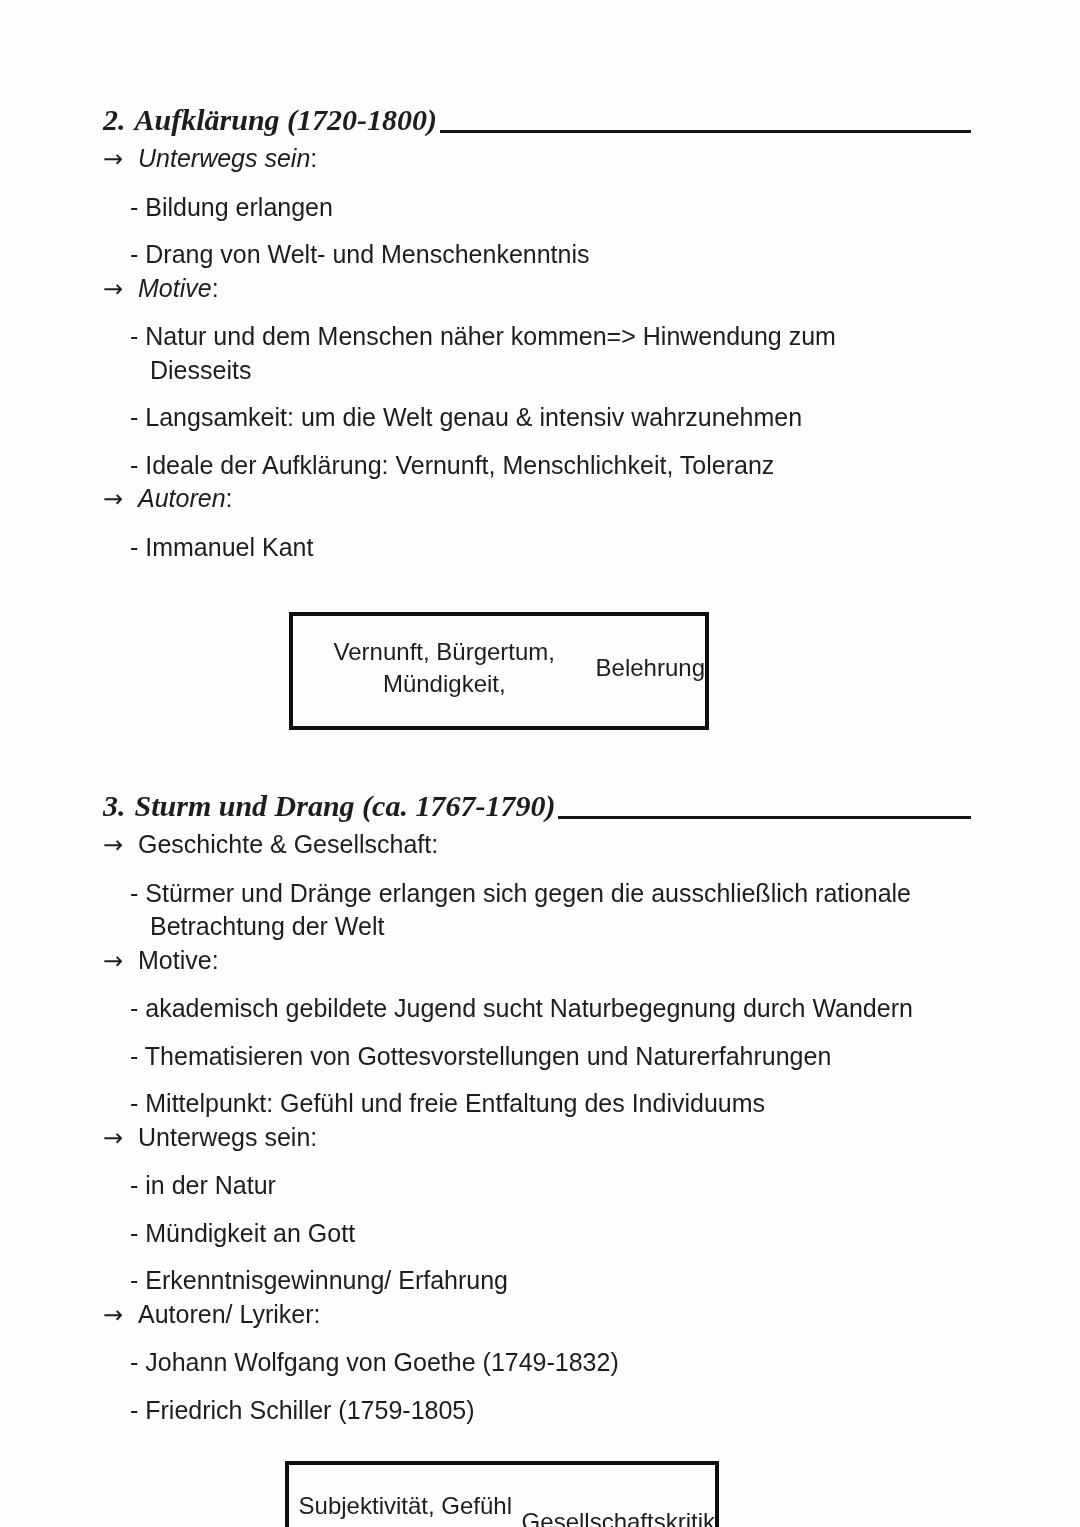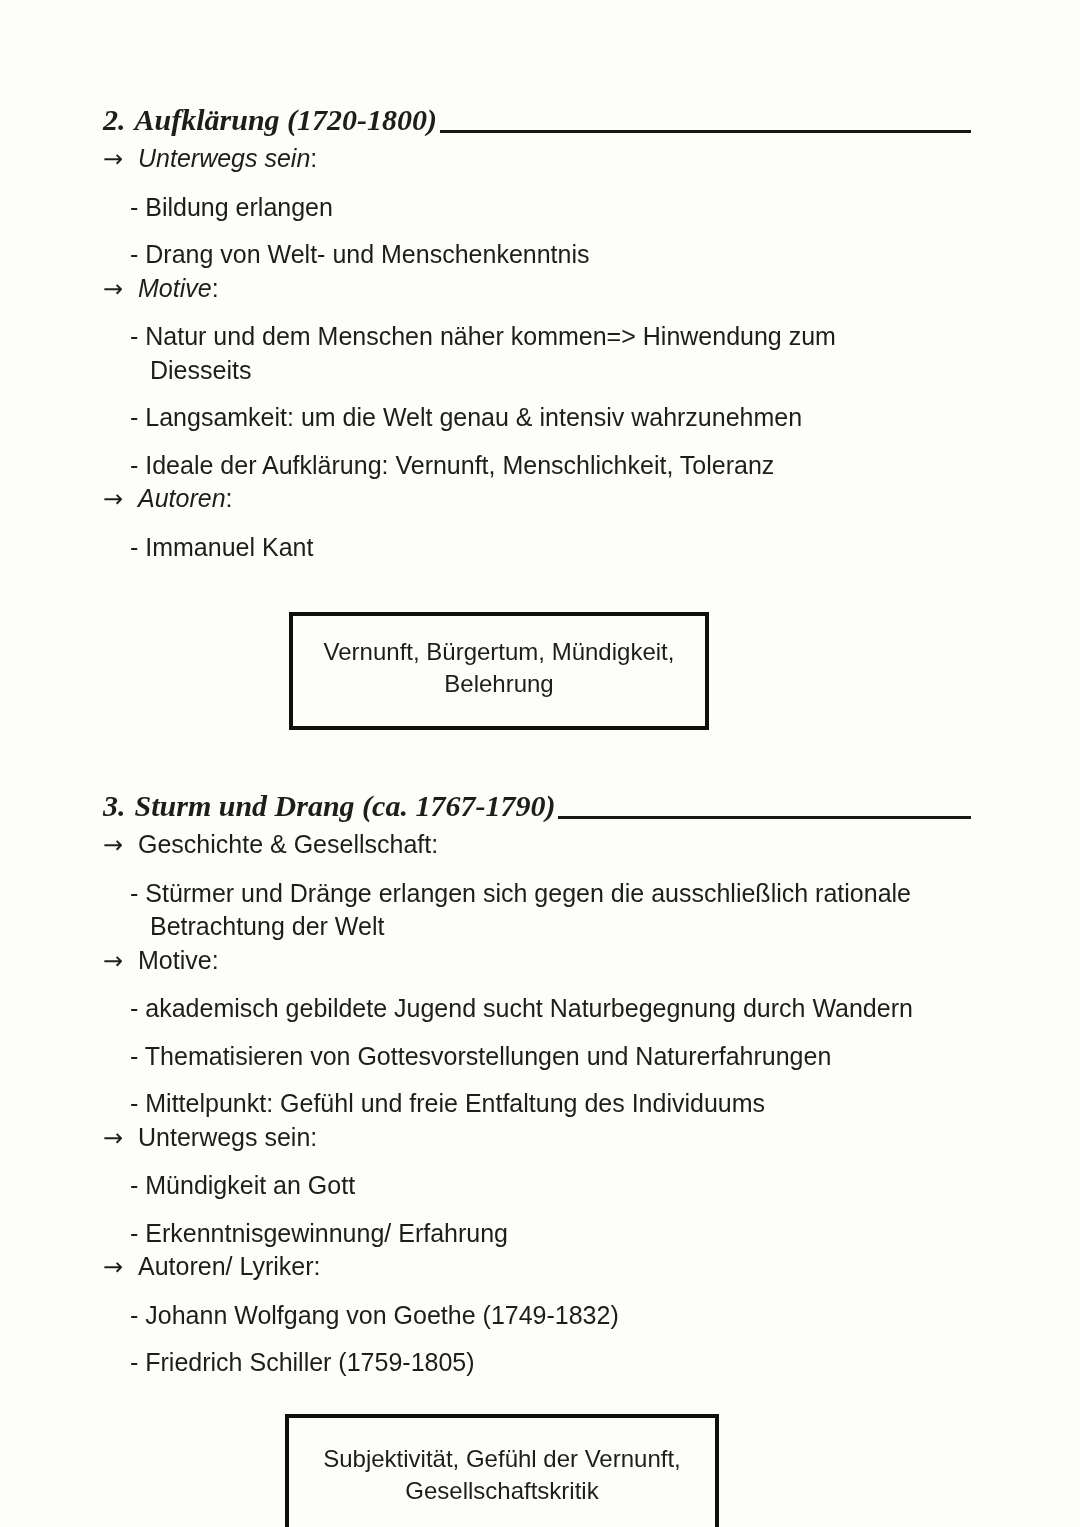--- a/index.html
+++ b/index.html
@@ -51,21 +51,21 @@
   .bold-italic .lbl { font-style: italic; }
   .colon { font-weight: 400; }
   .line.dash { padding-left: 27px; margin-top: 14px; }
   .line.cont { padding-left: 47px; }
 
   
   .keyword-box {
     box-sizing: border-box;
     border: 4px solid #0f0f0d;
     display: flex;
-    flex-direction: column;
+    flex-direction: row;
     align-items: center;
     justify-content: center;
     text-align: center;
     font-size: 24px;
     line-height: 32.5px;
   }
   .box-1 {
     width: 420px; height: 118px;
     margin: 48px 0 0 186px;
     padding-bottom: 6px;
@@ -139,20 +139,21 @@
             <span class="colon">:</span>
           </div>
           <div class="line dash">- akademisch gebildete Jugend sucht Naturbegegnung durch Wandern</div>
           <div class="line dash">- Thematisieren von Gottesvorstellungen und Naturerfahrungen</div>
           <div class="line dash">- Mittelpunkt: Gefühl und freie Entfaltung des Individuums</div>
           <div class="line arrow">
             <span class="arr">→</span>
             <span class="lbl">Unterwegs sein</span>
             <span class="colon">:</span>
           </div>
+          <div class="line dash">- in der Natur</div>
           <div class="line dash">- Mündigkeit an Gott</div>
           <div class="line dash">- Erkenntnisgewinnung/ Erfahrung</div>
           <div class="line arrow">
             <span class="arr">→</span>
             <span class="lbl">Autoren/ Lyriker</span>
             <span class="colon">:</span>
           </div>
           <div class="line dash">- Johann Wolfgang von Goethe (1749-1832)</div>
           <div class="line dash">- Friedrich Schiller (1759-1805)</div>
         </div>

